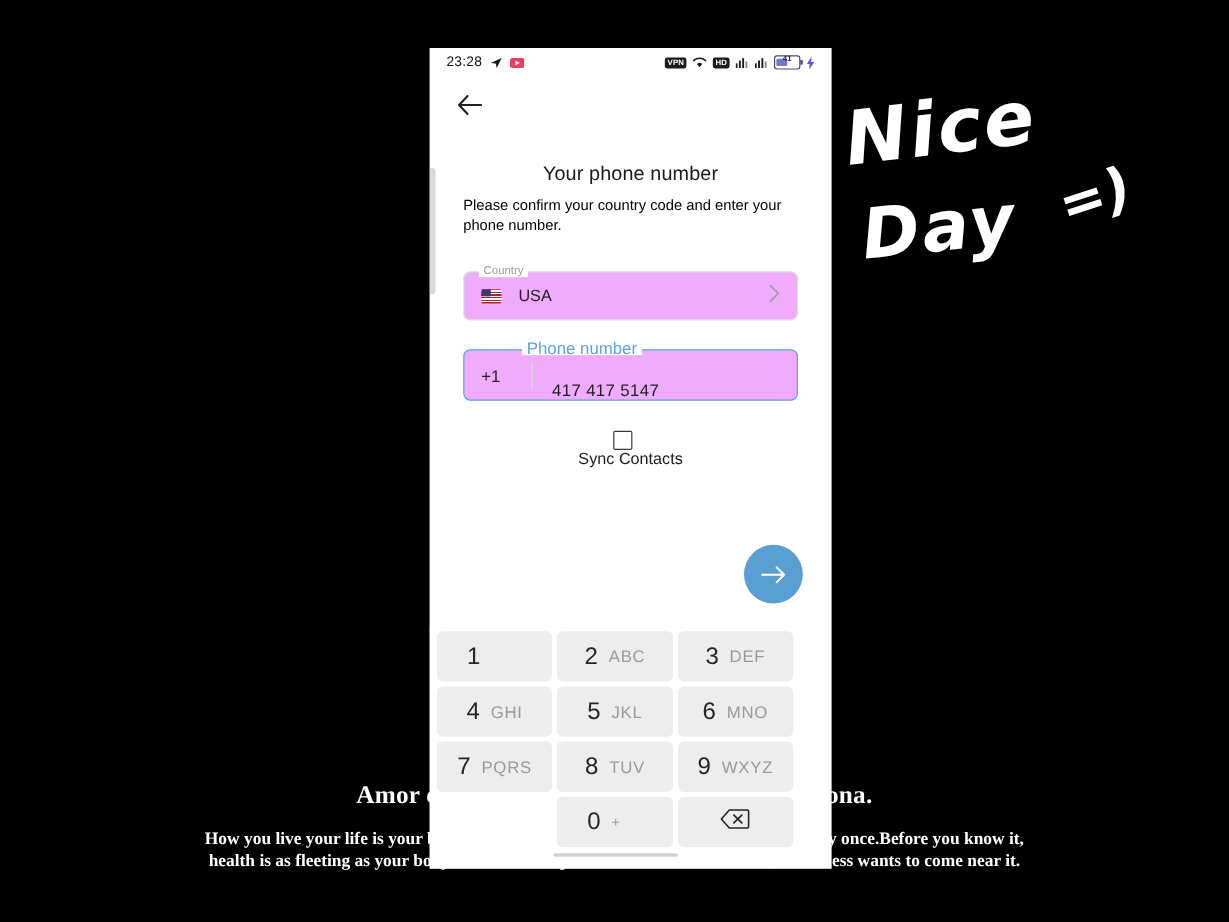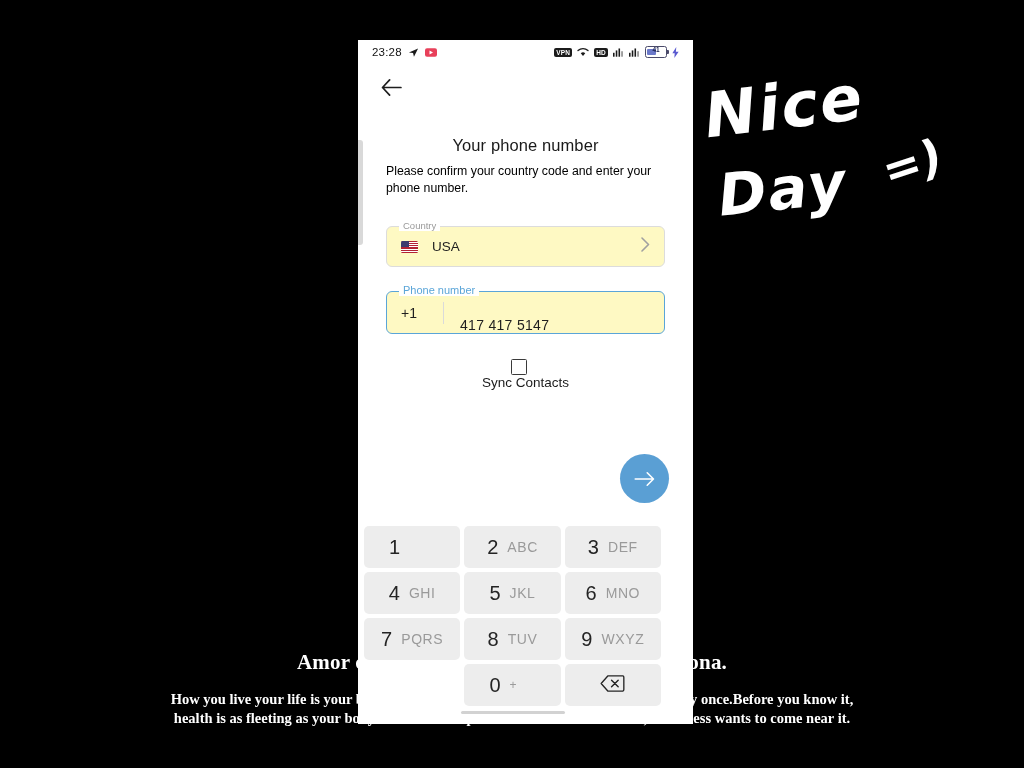--- a/index.html
+++ b/index.html
@@ -169,21 +169,21 @@
   
   .field {
     position: relative;
     margin-top: 20px;
     border: 1px solid #dcdcdc;
     border-radius: 6px;
     height: 41px;
     display: flex;
     align-items: center;
     padding: 0 14px;
-    background: #fef9c3;
+    background: #f0abfc;
     box-sizing: border-box;
   }
   .field-label {
     position: absolute;
     top: -7px; left: 12px;
     background: #fff;
     padding: 0 4px;
     font-size: 9.5px;
     color: #9a9a9a;
     line-height: 11px;
@@ -209,21 +209,21 @@
   }
   #country-value { font-size: 13.5px; color: #1f1f1f; }
   #country-chevron { margin-left: auto; color: #9b9b9b; }
 
   #phone-field {
     border: 1.8px solid #5aa5d8;
     height: 43px;
     padding: 0;
     margin-top: 24px;
   }
-  #phone-field .field-label { color: #5aa5d8; font-size: 11px; }
+  #phone-field .field-label { color: #5aa5d8; font-size: 14px; margin-left: 36px; }
   #dial-code {
     width: 56px;
     text-align: left;
     padding-left: 14px;
     font-size: 14px;
     color: #1f1f1f;
     box-sizing: border-box;
   }
   #dial-sep {
     width: 1px; height: 22px;

